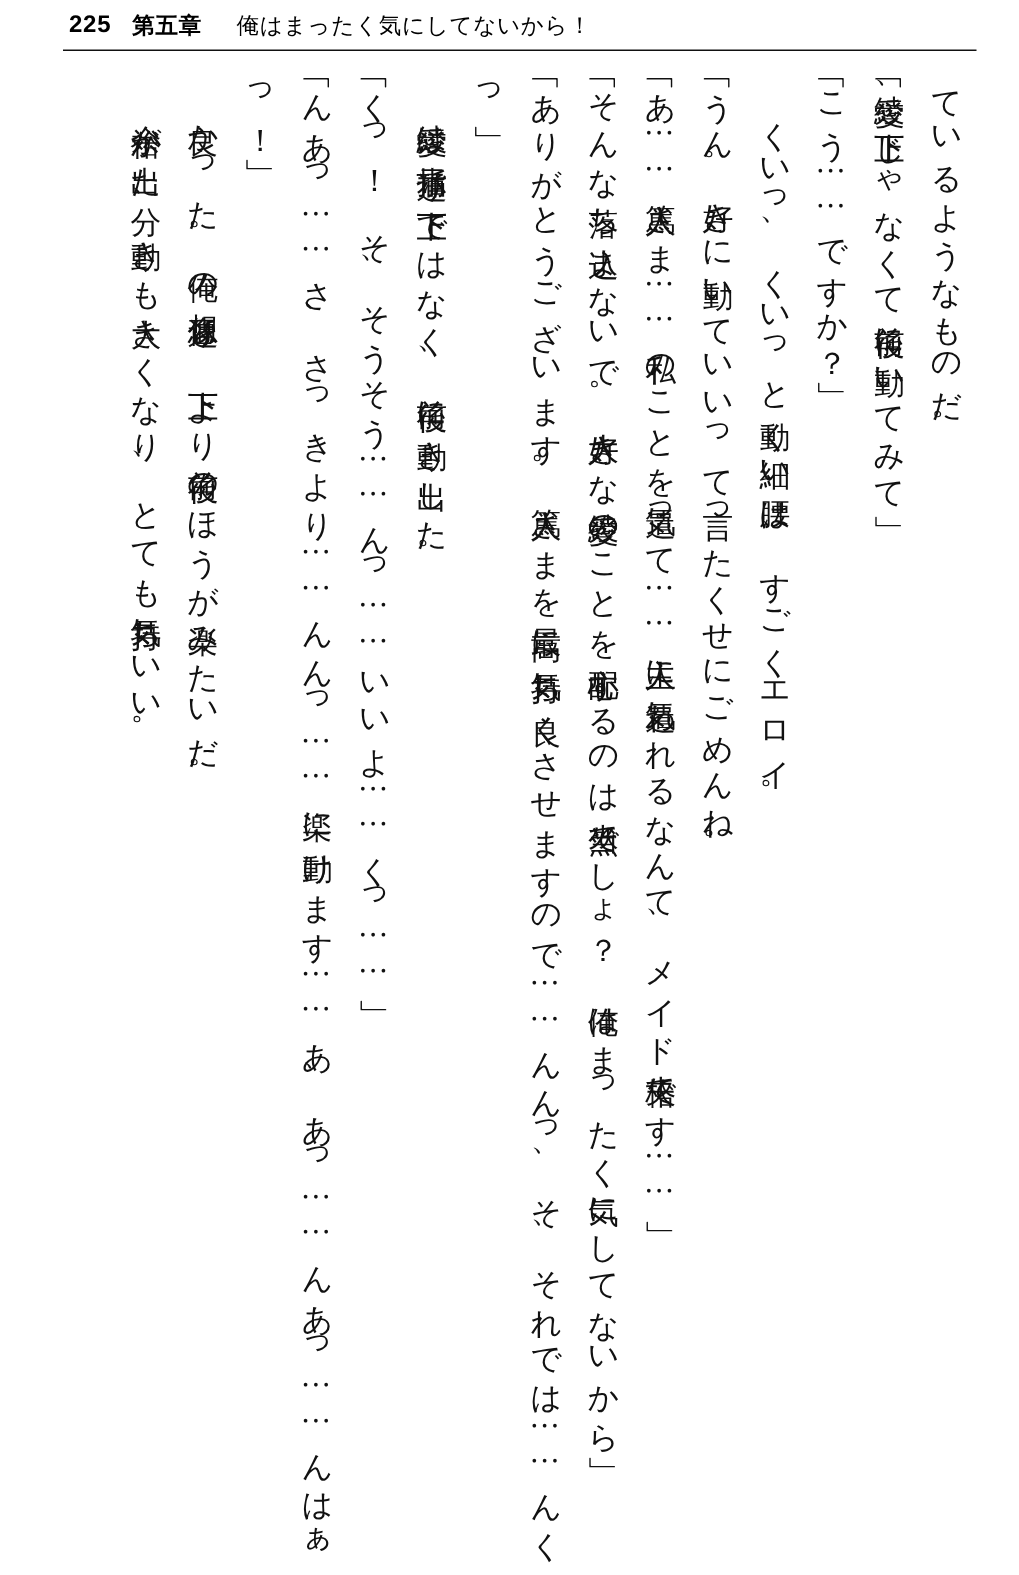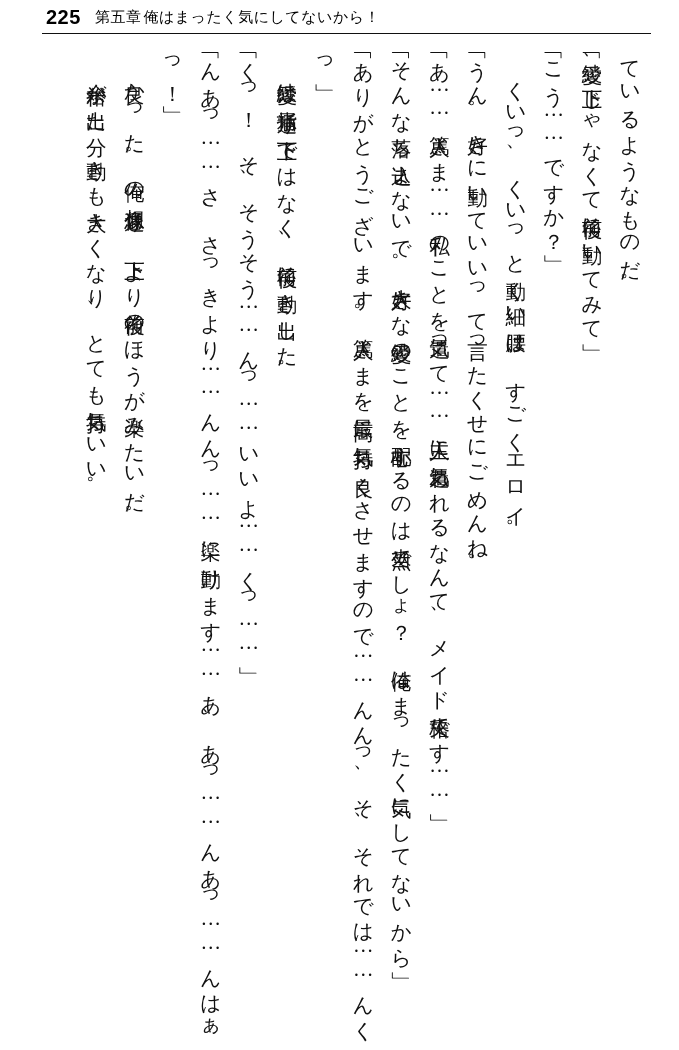--- a/index.html
+++ b/index.html
@@ -40,34 +40,34 @@
     position: absolute;
     left: 42px;
     right: 28px;
     top: 33px;
     height: 1px;
     background: #111;
   }
   .page-number {
     font-family: "Liberation Sans", "DejaVu Sans", sans-serif;
     font-weight: bold;
-    font-size: 20px;
+    font-size: 16px;
     letter-spacing: 0.5px;
     margin-right: 14px;
     color: #000;
   }
   .chapter-label {
     font-size: 15px;
     color: #000;
     letter-spacing: 0.5px;
     white-space: nowrap;
   }
   .chapter-label .chap {
-    font-weight: normal;
-    margin-right: 2px;
+    font-weight: bold;
+    margin-right: 23px;
   }
 
   
   .body-area {
     position: absolute;
     top: 46px;
     left: 34px;
     right: 30px;
     bottom: 18px;
   }

